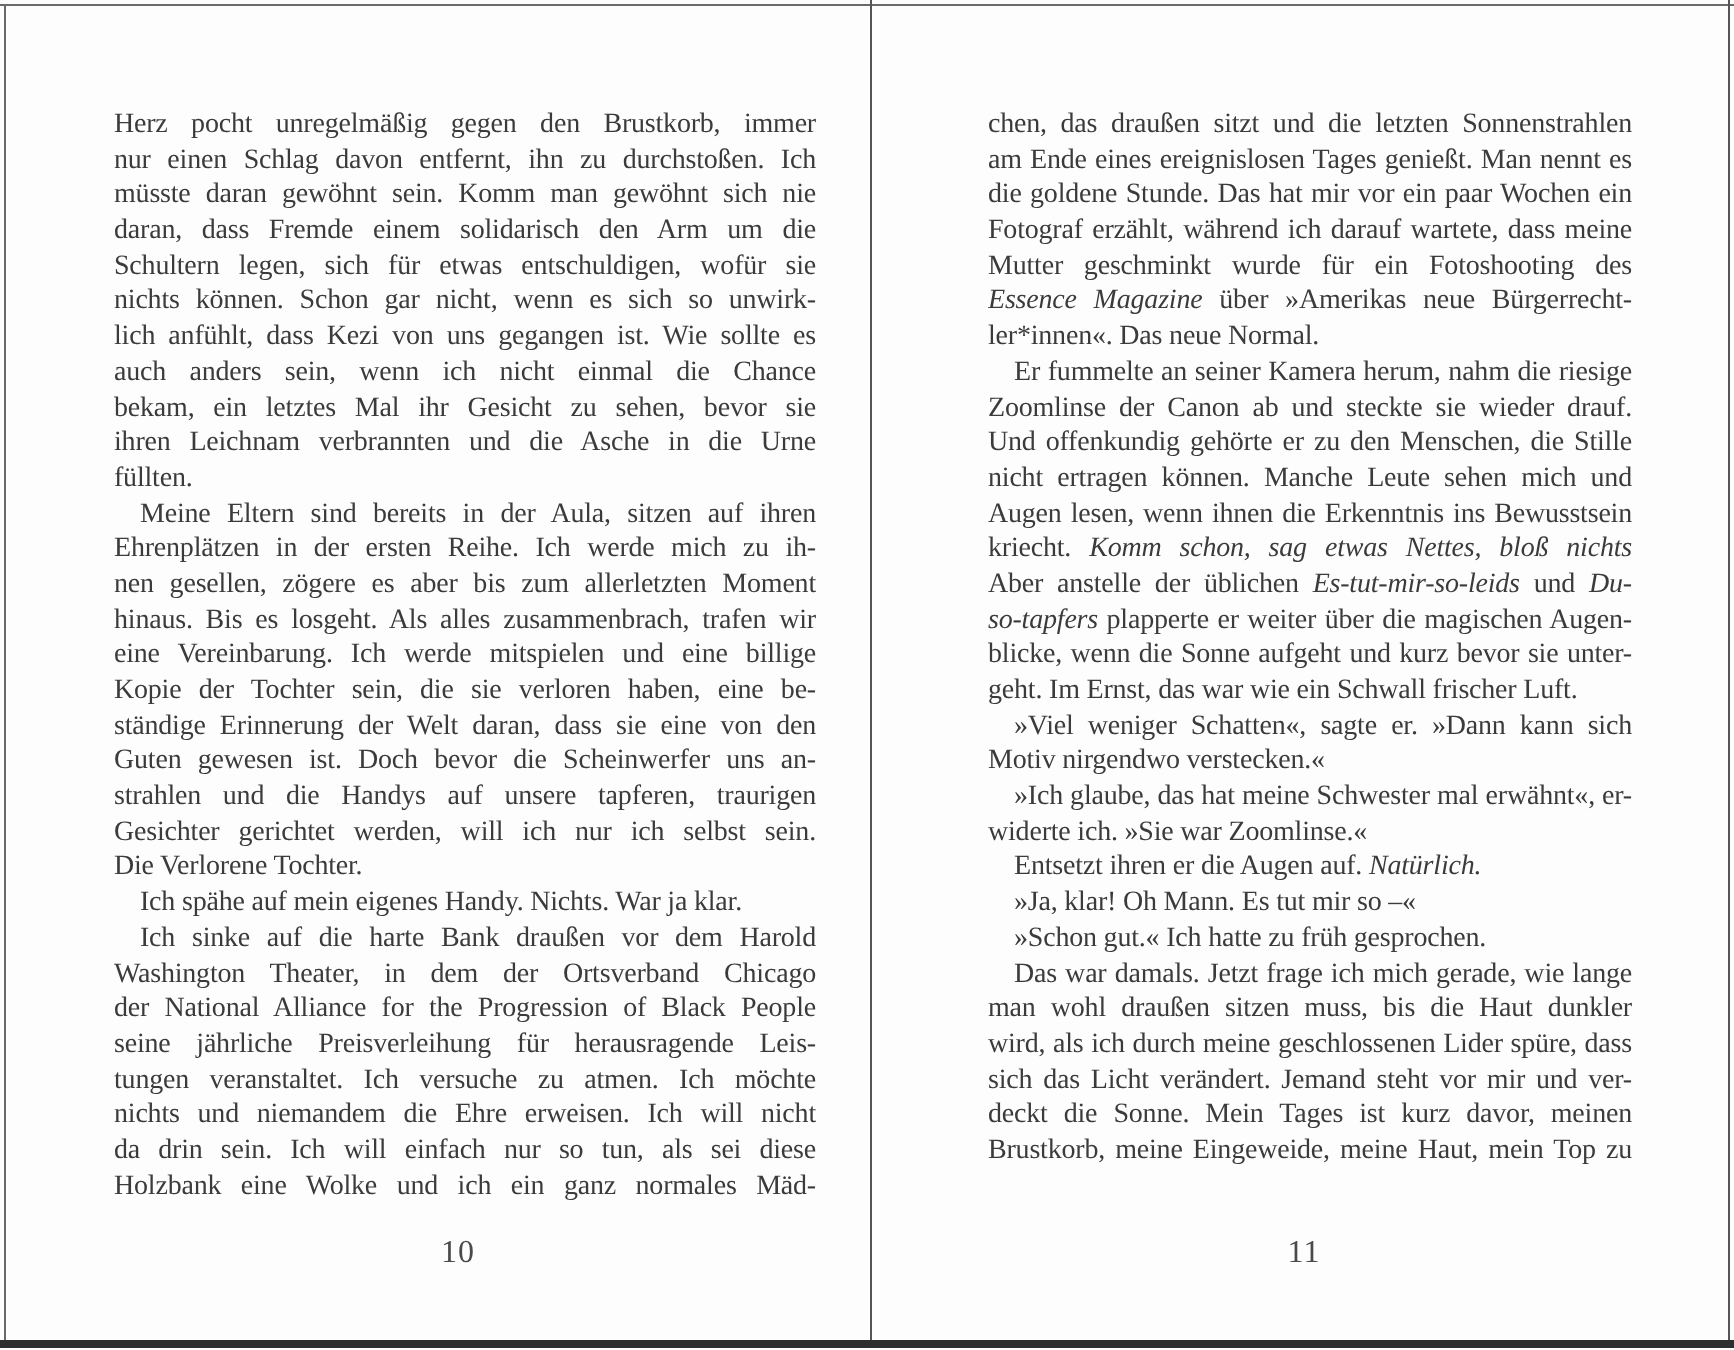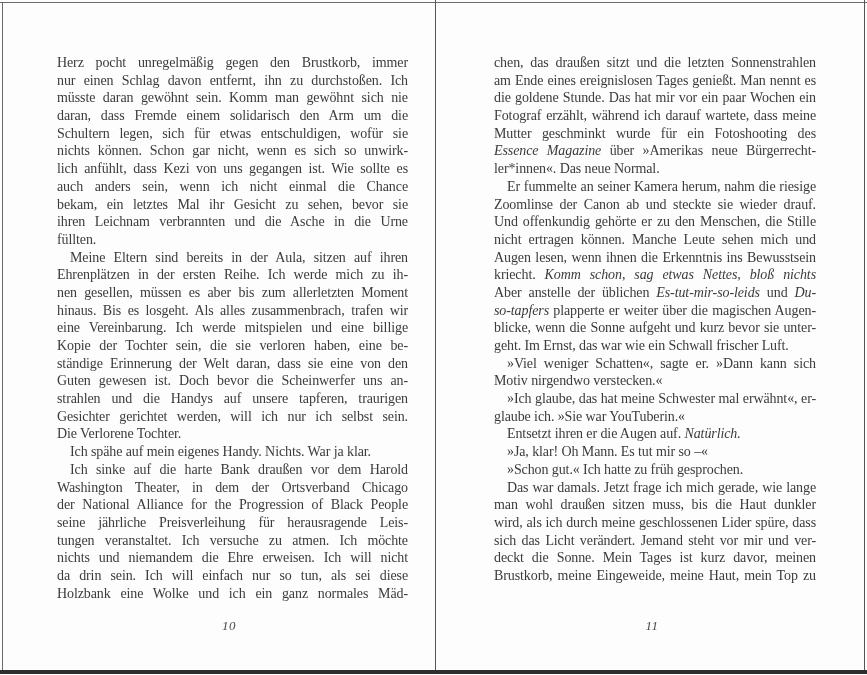--- a/index.html
+++ b/index.html
@@ -47,24 +47,23 @@
     text-justify: inter-word;
   }
   .line.indent { text-indent: 13px; }
   .line .em { font-style: italic; }
 
   .page-number {
     position: absolute;
     top: 618px;
     width: 60px;
     text-align: center;
-    font-size: 13px;
+    font-size: 16px;
     letter-spacing: 0.5px;
     color: #4a4a4a;
-    font-style: italic;
   }
   .page-number.left  { left: 199px; }
   .page-number.right { left: 622px; }
 </style>
 </head>
 <body>
 
 <div>
   <div class="frame frame-top"></div>
   <div class="frame frame-left"></div>
@@ -79,21 +78,21 @@
       <div class="line just"><span>daran, dass Fremde einem solidarisch den Arm um die</span></div>
       <div class="line just"><span>Schultern legen, sich für etwas entschuldigen, wofür sie</span></div>
       <div class="line just"><span>nichts können. Schon gar nicht, wenn es sich so unwirk-</span></div>
       <div class="line just"><span>lich anfühlt, dass Kezi von uns gegangen ist. Wie sollte es</span></div>
       <div class="line just"><span>auch anders sein, wenn ich nicht einmal die Chance</span></div>
       <div class="line just"><span>bekam, ein letztes Mal ihr Gesicht zu sehen, bevor sie</span></div>
       <div class="line just"><span>ihren Leichnam verbrannten und die Asche in die Urne</span></div>
       <div class="line"><span>füllten.</span></div>
       <div class="line indent just"><span>Meine Eltern sind bereits in der Aula, sitzen auf ihren</span></div>
       <div class="line just"><span>Ehrenplätzen in der ersten Reihe. Ich werde mich zu ih-</span></div>
-      <div class="line just"><span>nen gesellen, müssen es aber bis zum allerletzten Moment</span></div>
+      <div class="line just"><span>nen gesellen, zögere es aber bis zum allerletzten Moment</span></div>
       <div class="line just"><span>hinaus. Bis es losgeht. Als alles zusammenbrach, trafen wir</span></div>
       <div class="line just"><span>eine Vereinbarung. Ich werde mitspielen und eine billige</span></div>
       <div class="line just"><span>Kopie der Tochter sein, die sie verloren haben, eine be-</span></div>
       <div class="line just"><span>ständige Erinnerung der Welt daran, dass sie eine von den</span></div>
       <div class="line just"><span>Guten gewesen ist. Doch bevor die Scheinwerfer uns an-</span></div>
       <div class="line just"><span>strahlen und die Handys auf unsere tapferen, traurigen</span></div>
       <div class="line just"><span>Gesichter gerichtet werden, will ich nur ich selbst sein.</span></div>
       <div class="line"><span>Die Verlorene Tochter.</span></div>
       <div class="line indent"><span>Ich spähe auf mein eigenes Handy. Nichts. War ja klar.</span></div>
       <div class="line indent just"><span>Ich sinke auf die harte Bank draußen vor dem Harold</span></div>
@@ -120,21 +119,21 @@
       <div class="line just"><span>nicht ertragen können. Manche Leute sehen mich und</span></div>
       <div class="line just"><span>Augen lesen, wenn ihnen die Erkenntnis ins Bewusstsein</span></div>
       <div class="line just"><span>kriecht. </span><span class="em">Komm schon, sag etwas Nettes, bloß nichts Dummes.</span></div>
       <div class="line just"><span>Aber anstelle der üblichen </span><span class="em">Es-tut-mir-so-leids</span><span> und </span><span class="em">Du-bist-</span></div>
       <div class="line just"><span class="em">so-tapfers</span><span> plapperte er weiter über die magischen Augen-</span></div>
       <div class="line just"><span>blicke, wenn die Sonne aufgeht und kurz bevor sie unter-</span></div>
       <div class="line"><span>geht. Im Ernst, das war wie ein Schwall frischer Luft.</span></div>
       <div class="line indent just"><span>»Viel weniger Schatten«, sagte er. »Dann kann sich dein</span></div>
       <div class="line"><span>Motiv nirgendwo verstecken.«</span></div>
       <div class="line indent just"><span>»Ich glaube, das hat meine Schwester mal erwähnt«, er-</span></div>
-      <div class="line"><span>glaube ich. »Sie war YouTuberin.«</span></div>
+      <div class="line"><span>widerte ich. »Sie war Zoomlinse.«</span></div>
       <div class="line indent"><span>Entsetzt ihren er die Augen auf. </span><span class="em">Natürlich.</span></div>
       <div class="line indent"><span>»Ja, klar! Oh Mann. Es tut mir so –«</span></div>
       <div class="line indent"><span>»Schon gut.« Ich hatte zu früh gesprochen.</span></div>
       <div class="line indent just"><span>Das war damals. Jetzt frage ich mich gerade, wie lange</span></div>
       <div class="line just"><span>man wohl draußen sitzen muss, bis die Haut dunkler</span></div>
       <div class="line just"><span>wird, als ich durch meine geschlossenen Lider spüre, dass</span></div>
       <div class="line just"><span>sich das Licht verändert. Jemand steht vor mir und ver-</span></div>
       <div class="line just"><span>deckt die Sonne. Mein Tages ist kurz davor, meinen</span></div>
       <div class="line just"><span>Brustkorb, meine Eingeweide, meine Haut, mein Top zu</span></div>
     </div>

